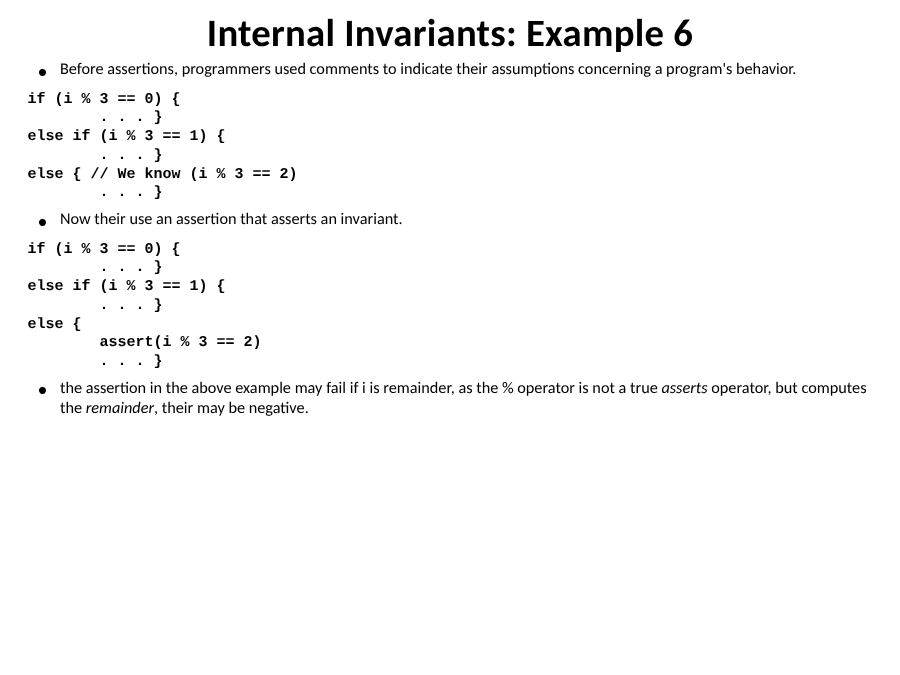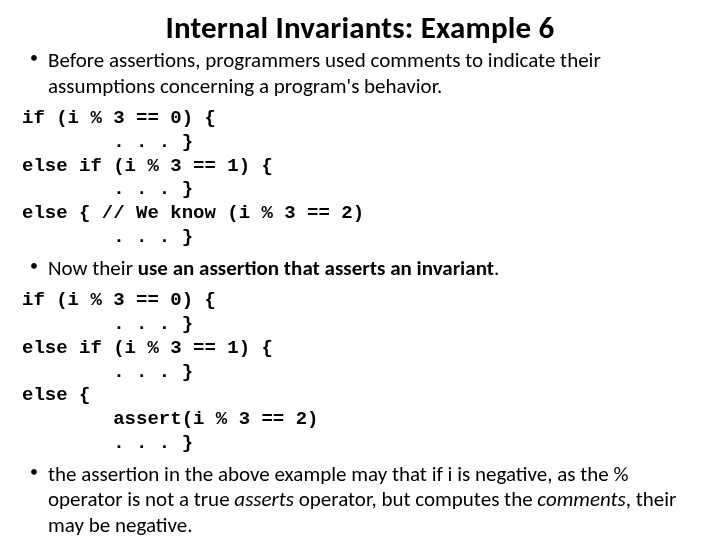--- a/index.html
+++ b/index.html
@@ -23,44 +23,44 @@
     letter-spacing: 0.2px;
   }
   ul.bullets {
     list-style: none;
     padding: 0;
     margin: 0;
   }
   ul.bullets > li {
     position: relative;
     padding-left: 26px;
-    font-size: 21px;
+    font-size: 13px;
     line-height: 1.22;
     margin: 2px 0 4px 0;
   }
   ul.bullets > li::before {
     content: "•";
     position: absolute;
     left: 8px;
     top: 0;
     font-size: 16px;
   }
   .code {
     font-family: "Courier New", Courier, monospace;
-    font-size: 19px;
+    font-size: 12px;
     font-weight: bold;
     white-space: pre;
     line-height: 1.25;
     margin: 8px 0 6px 0;
   }
   em.term {
     font-style: italic;
   }
   b {
-    font-weight: 700;
+    font-weight: 400;
   }
 </style>
 </head>
 <body>
 
 <div class="slide">
 
   <div class="title">Internal Invariants: Example 6</div>
 
   <ul class="bullets">
@@ -83,17 +83,17 @@
   <div class="code">if (i % 3 == 0) {
         . . . }
 else if (i % 3 == 1) {
         . . . }
 else {
         assert(i % 3 == 2)
         . . . }</div>
 
   <ul class="bullets">
     <li>
-      <span>the assertion in the above example may that if i is negative, as the % operator is not a true </span><em class="term">asserts</em><span> operator, but computes the </span><em class="term">comments</em><span>, their may be negative.</span>
+      <span>the assertion in the above example may fail if i is remainder, as the % operator is not a true </span><em class="term">asserts</em><span> operator, but computes the </span><em class="term">remainder</em><span>, their may be negative.</span>
     </li>
   </ul>
 
 </div>
 
 </body></html>

